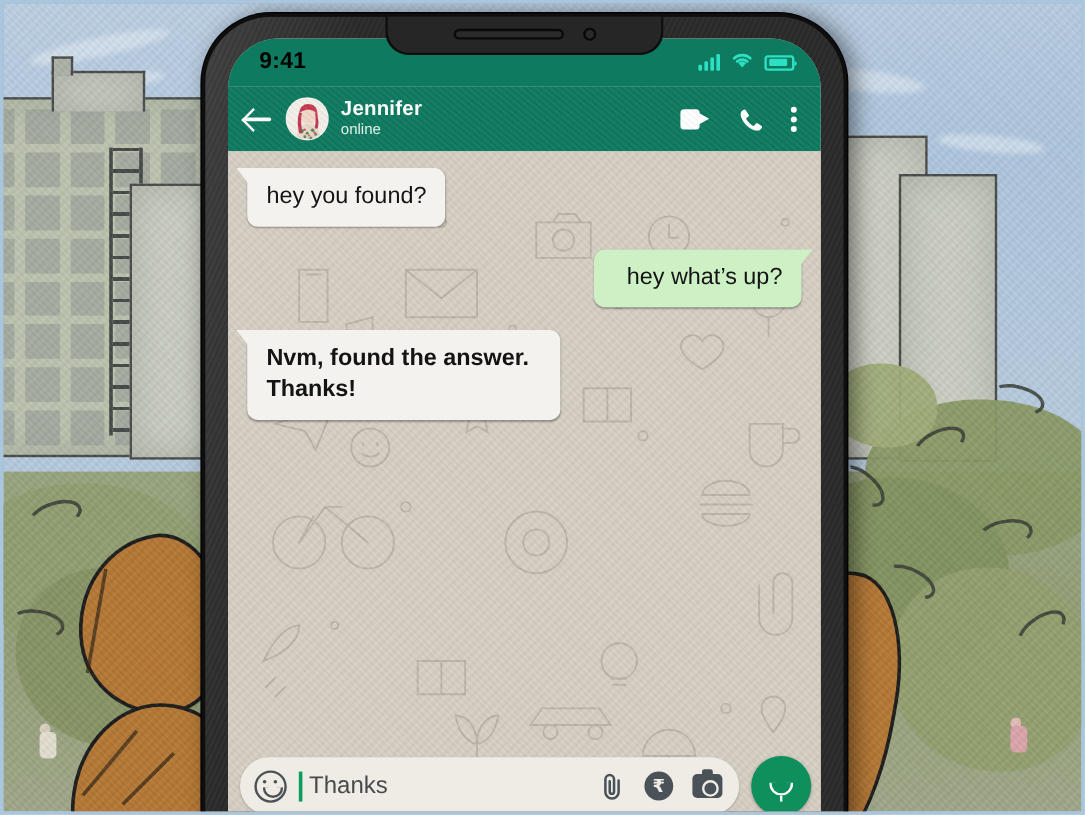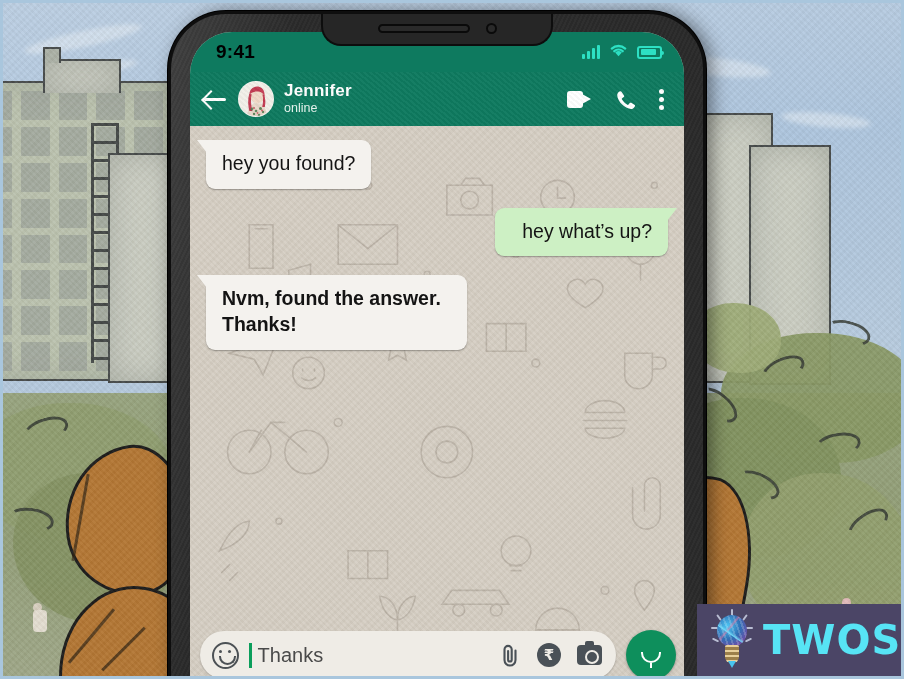--- a/index.html
+++ b/index.html
@@ -629,29 +629,14 @@
 
       </div>
     </div>
 
     <div class="notch">
       <span class="speaker"></span>
       <span class="frontcam"></span>
     </div>
   </div>
 
-  <div id="watermark">
-    <span class="bulb">
-      <span class="ray" style="left:22px;top:-2px;width:2px;height:7px;"></span>
-      <span class="ray" style="left:9px;top:3px;width:2px;height:7px;transform:rotate(-35deg)"></span>
-      <span class="ray" style="left:35px;top:3px;width:2px;height:7px;transform:rotate(35deg)"></span>
-      <span class="ray" style="left:2px;top:16px;width:7px;height:2px;"></span>
-      <span class="ray" style="left:37px;top:16px;width:7px;height:2px;"></span>
-      <span class="ray" style="left:3px;top:28px;width:7px;height:2px;transform:rotate(25deg)"></span>
-      <span class="ray" style="left:36px;top:28px;width:7px;height:2px;transform:rotate(-25deg)"></span>
-      <span class="glass"></span>
-      <span class="base"></span>
-      <span class="tip"></span>
-    </span>
-    <span class="wm-text">TWOS</span>
-  </div>
 
 </div>
 
 </body></html>

